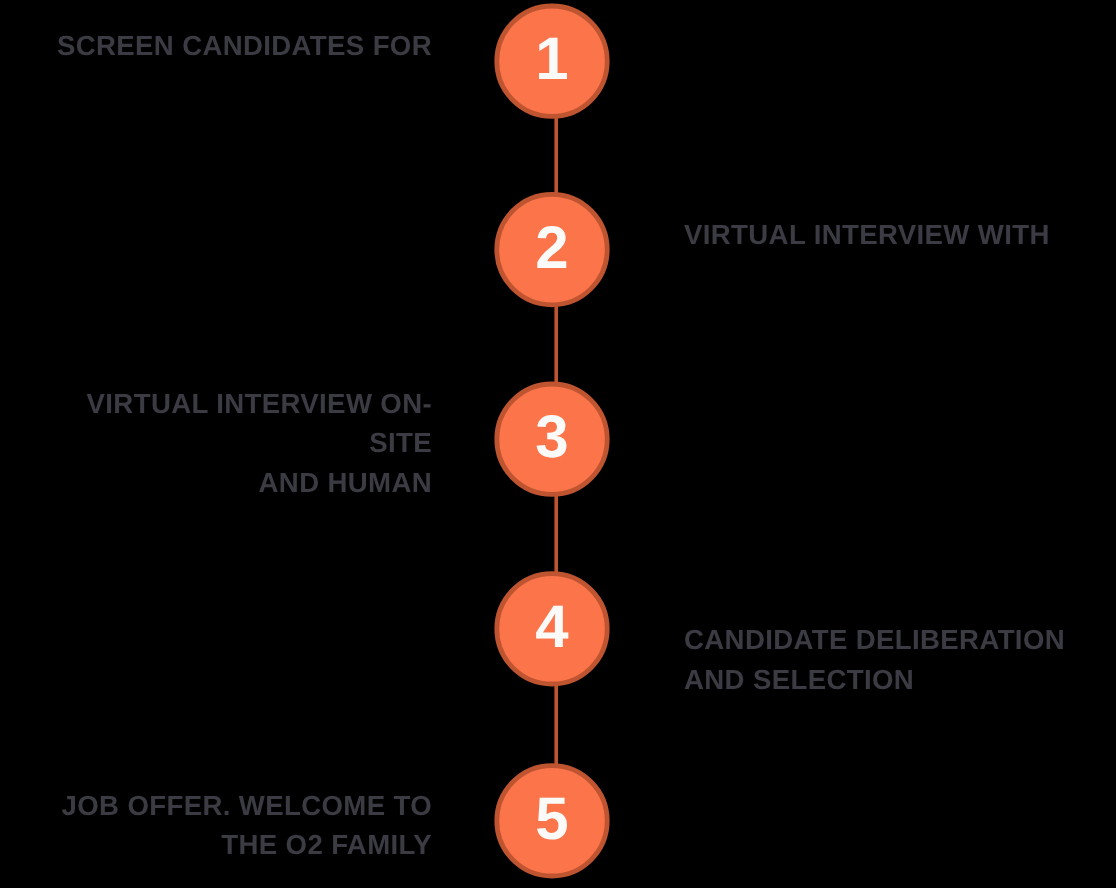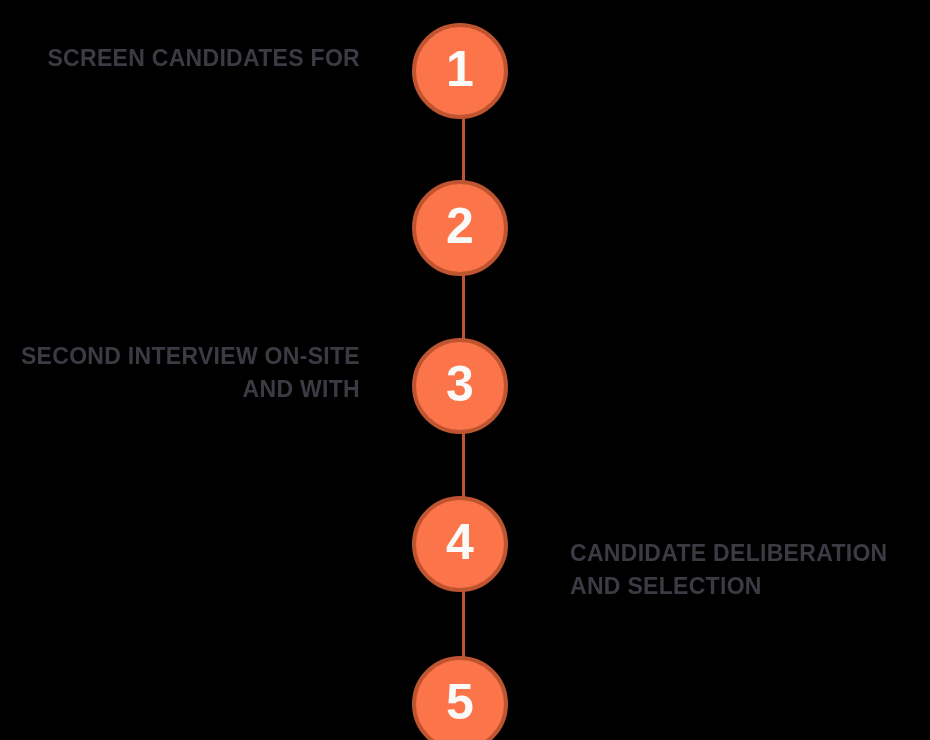--- a/index.html
+++ b/index.html
@@ -3,21 +3,21 @@
 <meta charset="utf-8">
 <style>
   * { margin: 0; padding: 0; box-sizing: border-box; }
   html, body { width: 930px; height: 740px; }
   body {
     background: #000000;
     font-family: "Liberation Sans", sans-serif;
     position: relative;
     overflow: hidden;
   }
-  .stage { position: absolute; inset: 0; width: 930px; height: 644px; margin-top: 20px; }
+  .stage { position: absolute; inset: 0; width: 930px; height: 644px; }
 
   .connector {
     position: absolute;
     left: 462px;
     top: 55px;
     width: 3px;
     height: 633px;
     background: #BC5530;
     z-index: 1;
   }
@@ -77,35 +77,40 @@
     <div>SCREEN CANDIDATES FOR</div>
   </div>
   <div class="circle c1">
     <span class="num">1</span>
   </div>
 
   <div class="circle c2">
     <span class="num">2</span>
   </div>
   <div class="label side-right l2">
+    <div>VIRTUAL INTERVIEW WITH</div>
   </div>
 
   <div class="label side-left l3">
-    <div>SECOND INTERVIEW ON-SITE</div>
-    <div>AND WITH</div>
+    <div>VIRTUAL INTERVIEW ON-SITE</div>
+    <div>AND HUMAN</div>
   </div>
   <div class="circle c3">
     <span class="num">3</span>
   </div>
 
   <div class="circle c4">
     <span class="num">4</span>
   </div>
   <div class="label side-right l4">
     <div>CANDIDATE DELIBERATION</div>
     <div>AND SELECTION</div>
   </div>
 
+  <div class="label side-left l5">
+    <div>JOB OFFER. WELCOME TO</div>
+    <div>THE O2 FAMILY</div>
+  </div>
   <div class="circle c5">
     <span class="num">5</span>
   </div>
 
 </div>
 
 </body></html>

